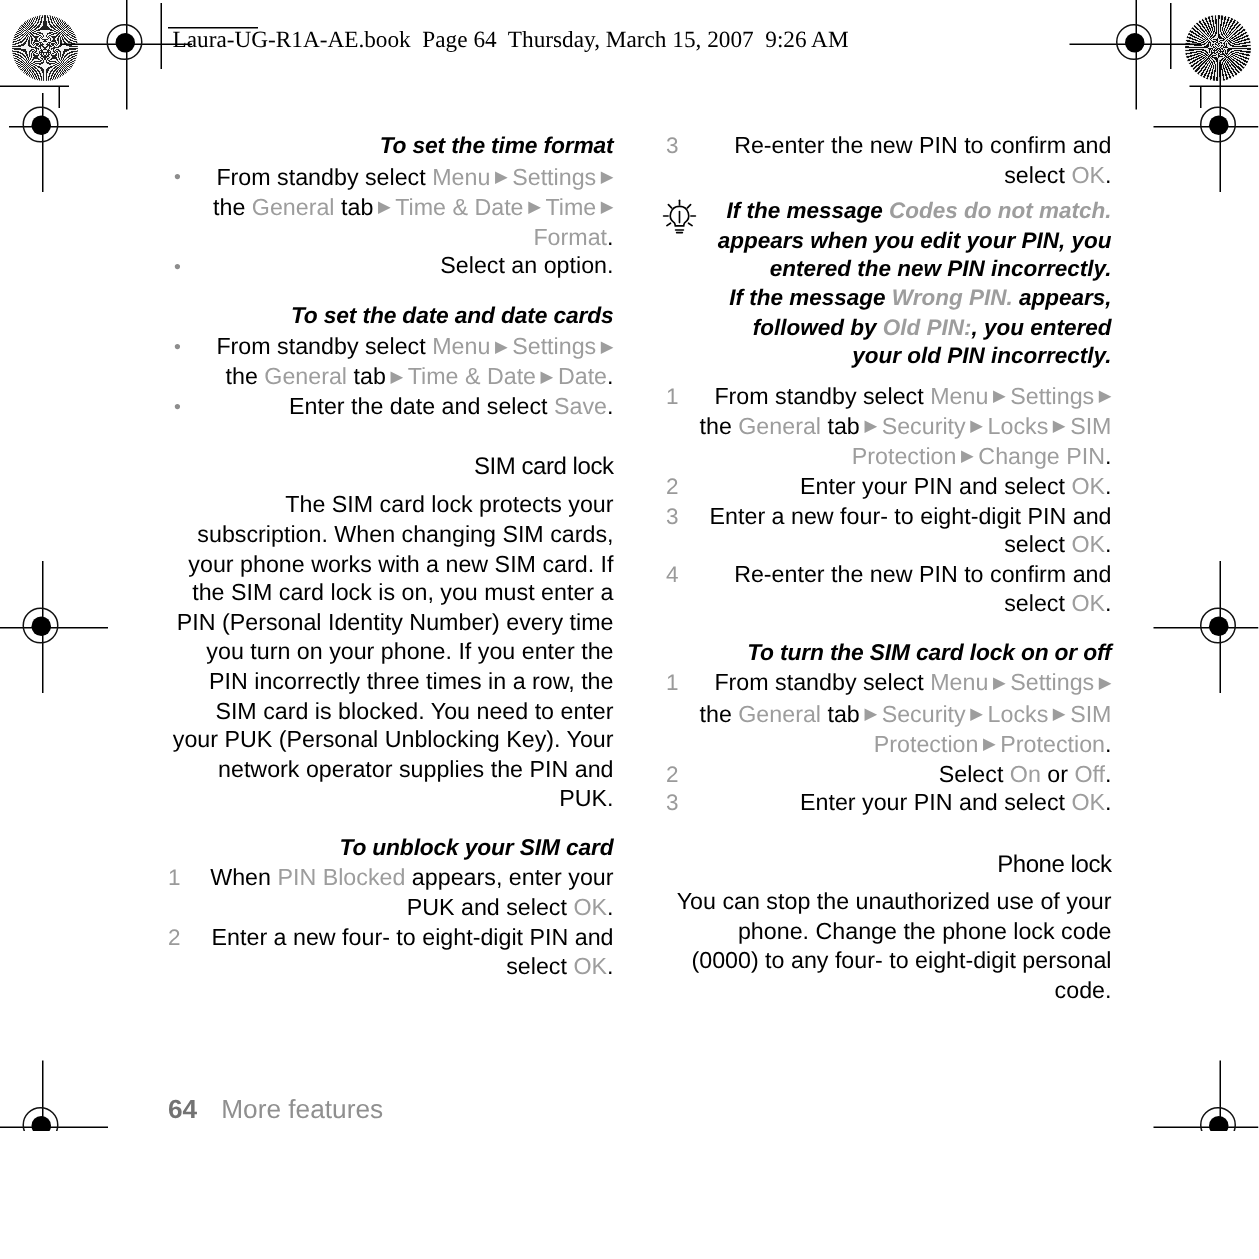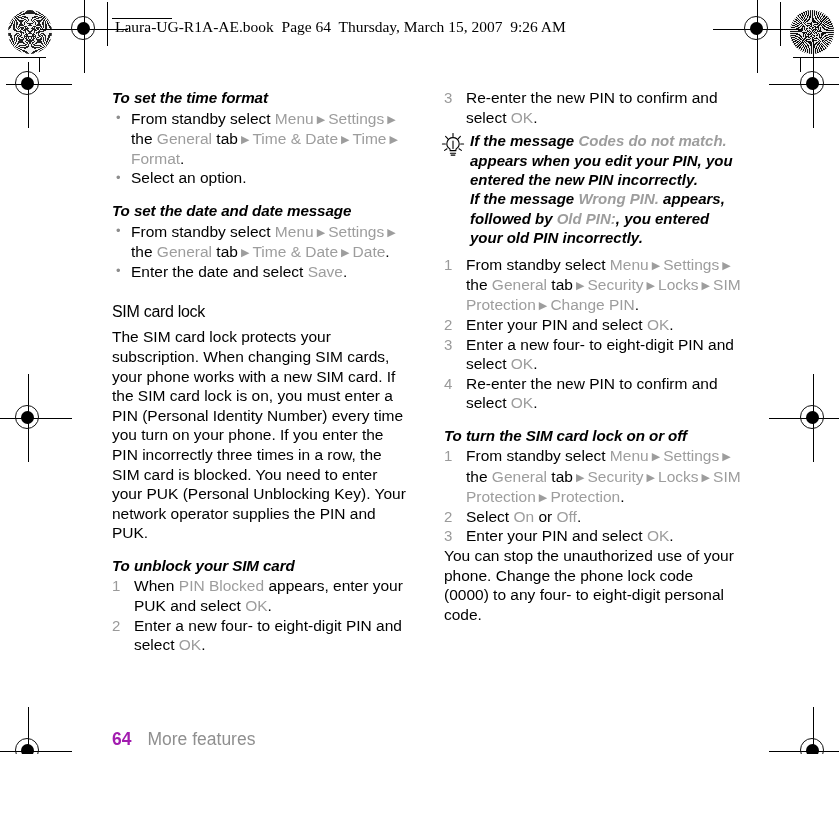--- a/index.html
+++ b/index.html
@@ -100,20 +100,21 @@
   }
 
   
   .col {
     position: absolute;
     top: 88px;
     width: 297px;
     font-size: 15.5px;
     line-height: 19.6px;
     color: #000;
+    text-align: right;
   }
   .col-left  { left: 112px; }
   .col-right { left: 444px; }
 
   .subhead {
     font-weight: bold;
     font-style: italic;
     font-size: 15.2px;
     margin: 0 0 1px 0;
     letter-spacing: -0.1px;
@@ -207,21 +208,21 @@
 
   
   .footer {
     position: absolute;
     left: 112px;
     top: 729px;
     font-size: 17.5px;
   }
   .footer .pageno {
     font-weight: bold;
-    color: #a21caf;
+    color: #737373;
     margin-right: 16px;
   }
   .footer .chap {
     color: #8f8f8f;
   }
 </style>
 </head>
 <body>
 
 <div id="page">
@@ -318,21 +319,21 @@
   <div class="col col-left">
 
     <div class="subhead">To set the time format</div>
     <ul class="blist">
         <li><span>From standby select </span><span class="ui">Menu</span><span class="arrow"> ▶ </span><span class="ui">Settings</span><span class="arrow"> ▶ </span><span>the </span><span class="ui">General</span><span> tab</span><span class="arrow"> ▶ </span><span class="ui">Time &amp; Date</span><span class="arrow"> ▶ </span><span class="ui">Time</span><span class="arrow"> ▶ </span><span class="ui">Format</span><span>.</span></li>
         <li><span>Select an option.</span></li>
       </ul>
 
     <div class="gap"></div>
 
-    <div class="subhead">To set the date and date message</div>
+    <div class="subhead">To set the date and date cards</div>
     <ul class="blist">
         <li><span>From standby select </span><span class="ui">Menu</span><span class="arrow"> ▶ </span><span class="ui">Settings</span><span class="arrow"> ▶ </span><span>the </span><span class="ui">General</span><span> tab</span><span class="arrow"> ▶ </span><span class="ui">Time &amp; Date</span><span class="arrow"> ▶ </span><span class="ui">Date</span><span>.</span></li>
         <li><span>Enter the date and select </span><span class="ui">Save</span><span>.</span></li>
       </ul>
 
     <div class="section-head">SIM card lock</div>
     <p class="para">The SIM card lock protects your subscription. When changing SIM cards, your phone works with a new SIM card. If the SIM card lock is on, you must enter a PIN (Personal Identity Number) every time you turn on your phone. If you enter the PIN incorrectly three times in a row, the SIM card is blocked. You need to enter your PUK (Personal Unblocking Key). Your network operator supplies the PIN and PUK.</p>
 
     <div class="gap"></div>
 
@@ -381,20 +382,21 @@
 
     <div class="gap"></div>
 
     <div class="subhead">To turn the SIM card lock on or off</div>
     <ol class="nlist">
         <li><span>From standby select </span><span class="ui">Menu</span><span class="arrow"> ▶ </span><span class="ui">Settings</span><span class="arrow"> ▶ </span><span>the </span><span class="ui">General</span><span> tab</span><span class="arrow"> ▶ </span><span class="ui">Security</span><span class="arrow"> ▶ </span><span class="ui">Locks</span><span class="arrow"> ▶ </span><span class="ui">SIM Protection</span><span class="arrow"> ▶ </span><span class="ui">Protection</span><span>.</span></li>
         <li><span>Select </span><span class="ui">On</span><span> or </span><span class="ui">Off</span><span>.</span></li>
         <li><span>Enter your PIN and select </span><span class="ui">OK</span><span>.</span></li>
       </ol>
 
+    <div class="section-head">Phone lock</div>
     <p class="para">You can stop the unauthorized use of your phone. Change the phone lock code (0000) to any four- to eight-digit personal code.</p>
   </div>
 
   <div class="footer">
     <span class="pageno">64</span><span class="chap">More features</span>
   </div>
 
 </div>
 
 </body></html>

